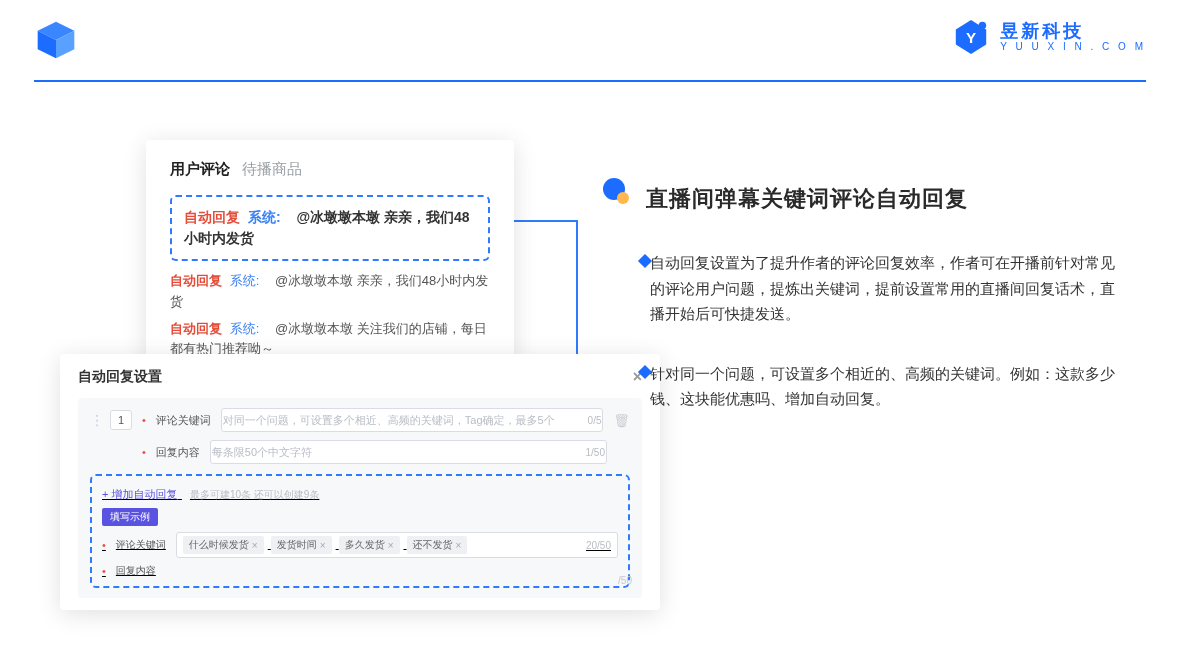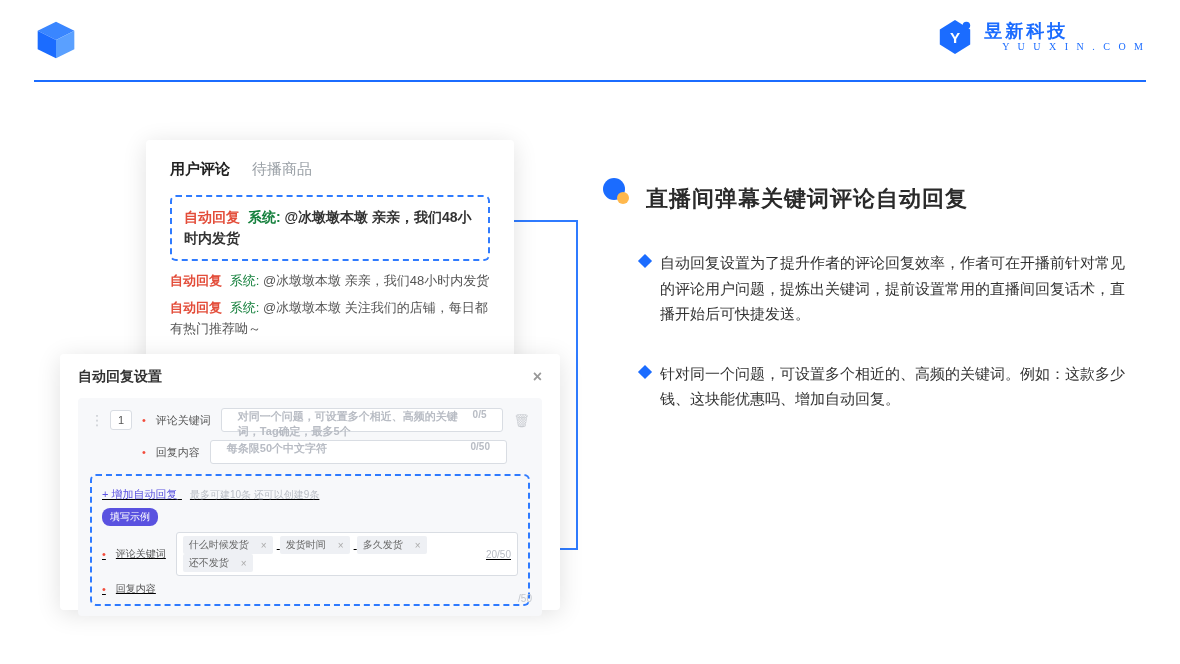--- a/index.html
+++ b/index.html
@@ -22,82 +22,82 @@
   }
   .header-rule {
     position: absolute; left: 34px; right: 34px; top: 80px;
     height: 2px; background: #1b6cff;
   }
   .brand {
     position: absolute; right: 34px; top: 18px;
     display: flex; align-items: center; gap: 10px;
   }
   .brand-logo { width: 38px; height: 38px; }
-  .brand-text { display:flex; flex-direction:column; line-height:1;font-family:Liberation Serif, serif; }
+  .brand-text { display:flex; flex-direction:column; line-height:1; }
   .brand-cn { font-size:18px; font-weight:700; color:#1b6cff; letter-spacing:3px;}
-  .brand-en { font-size:10px; color:#1b6cff; letter-spacing:3px; margin-top:2px;margin-left:18px;}
+  .brand-en { font-size:10px; color:#1b6cff; letter-spacing:3px; margin-top:2px;}
   
   .mockups { position:absolute; left:60px; top:140px; width:520px; height:490px; }
   .card {
     background:#fff; border-radius:4px;
     box-shadow:0 4px 24px rgba(0,0,0,0.12);
     position:absolute;
   }
   .card-comments {
     left:86px; top:0; width:368px; height:232px;
     padding:20px 24px;
   }
-  .tabs { display:flex; gap:22px; font-size:15px; margin-bottom:16px; }
+  .tabs { display:flex; gap:12px; font-size:15px; margin-bottom:16px; }
   .tab-active { font-weight:700; color:#222; }
   .tab-inactive { color:#9aa0a6; }
   .dashed-blue {
     border:2px dashed #2f7bff; border-radius:6px;
     padding:10px 12px; margin-bottom:10px;
     font-size:14px; color:#333; line-height:1.5; font-weight:600;
   }
   .auto-reply-line { font-size:13px; color:#555; line-height:1.6; margin-bottom:6px; }
   .auto-reply-tag { color:#e34d3a; font-weight:600; margin-right:4px; }
-  .system-tag { color:#15803d; margin-right:0; }
+  .system-tag { color:#3b82f6; margin-right:12px; }
 
   .card-settings {
-    left:0; top:214px; width:500px; height:256px;
+    left:0; top:214px; width:600px; height:256px;
     padding:14px 18px;
   }
   .settings-hdr { display:flex; justify-content:space-between; align-items:center; font-size:14px; color:#333; font-weight:600; }
   .close-x { color:#999; font-size:16px; cursor:pointer; }
   .settings-body { background:#f7f8fa; border-radius:4px; margin-top:12px; padding:10px 12px; }
   .row { display:flex; align-items:center; gap:10px; margin-bottom:8px; font-size:11px; }
   .drag-handle { color:#c9ccd1; font-size:14px; width:10px; text-align:center;}
   .order-box {
     width:22px; height:20px; border:1px solid #d9dde3; border-radius:3px;
     display:flex;align-items:center;justify-content:center; font-size:11px; color:#555; background:#fff;
   }
   .req-dot { color:#f24b3a; }
   .label { color:#555; white-space:nowrap; }
   .text-input {
     flex:1; height:24px; border:1px solid #d9dde3; border-radius:3px;
-    padding:0 16px; font-size:11px; color:#555; background:#fff;
-    display:flex; align-items:flex-start; justify-content:space-between;font-weight:bold;
+    padding:0 1px; font-size:11px; color:#555; background:#fff;
+    display:flex; align-items:center; justify-content:space-between;
   }
   .placeholder { color:#b8bcc4; }
   .counter { color:#b8bcc4; font-size:10px; }
   .trash { color:#c9ccd1; font-size:13px; }
 
   .dashed-example {
     border:2px dashed #2f7bff; border-radius:6px;
     margin-top:10px; padding:8px 10px;
   }
   .add-link { color:#5a52e0; font-size:11px; }
   .hint-grey { color:#b8bcc4; font-size:10px; margin-left:8px; }
   .pill {
     display:inline-block; background:#5a52e0; color:#fff;
-    font-size:10px; padding:2px 8px; border-radius:8px; margin:6px 0;
+    font-size:10px; padding:2px 8px; border-radius:2px; margin:6px 0;
   }
   .tag-chip {
-    display:inline-flex; align-items:center; gap:12px;
+    display:inline-flex; align-items:center; gap:3px;
     background:#eef0f4; color:#666; font-size:10px;
     padding:2px 6px; border-radius:2px; margin-right:4px;
   }
   .tag-x { color:#aaa; }
   .ghost-input {
     border:1px solid #d9dde3; border-radius:3px; background:#fff;
     padding:3px 6px; display:flex; align-items:center; justify-content:space-between;
     flex:1;
   }
   .ghost-counter { position:absolute; right:10px; bottom:12px; font-size:10px; color:#c3c7ce; }
@@ -107,21 +107,21 @@
   .connector-v { position:absolute; background:#2f7bff; width:2px; }
 
   
   .right-col {
     position:absolute; left:600px; top:168px; width:530px;
   }
   .topic-row { display:flex; align-items:center; gap:14px; margin-bottom:36px; }
   .topic-icon { width:32px; height:32px; flex-shrink:0; }
   .topic-title { font-size:22px; font-weight:600; color:#2a2a2a; letter-spacing:1px;margin-top:16px; }
   .bullets { padding-left:40px; }
-  .bullet { display:flex; gap:10px; margin-bottom:34px; }
+  .bullet { display:flex; gap:0; margin-bottom:34px; }
   .diamond {
     width:10px; height:10px; margin-top:6px; flex-shrink:0;
     background:#1b6cff; transform:rotate(45deg);
   }
   .bullet-text { font-size:15px; color:#333; line-height:1.7; max-width:470px; }
 </style>
 </head>
 <body>
 
 <div class="header">
@@ -189,21 +189,21 @@
         </div>
         <span class="trash">🗑</span>
       </div>
       <div class="row">
         <span style="width:10px;"></span>
           <span style="width:22px;"></span>
         <span class="req-dot">•</span>
         <span class="label">回复内容</span>
         <div class="text-input">
           <span class="placeholder">每条限50个中文字符</span>
-          <span class="counter">0/50</span>
+          <span class="counter">1/50</span>
         </div>
         <span style="width:13px;"></span>
       </div>
 
       <div class="dashed-example" style="position:relative;text-decoration:underline;">
         <div>
           <span class="add-link">+ 增加自动回复</span>
           <span class="hint-grey">最多可建10条 还可以创建9条</span>
         </div>
         <div class="pill">填写示例</div>

